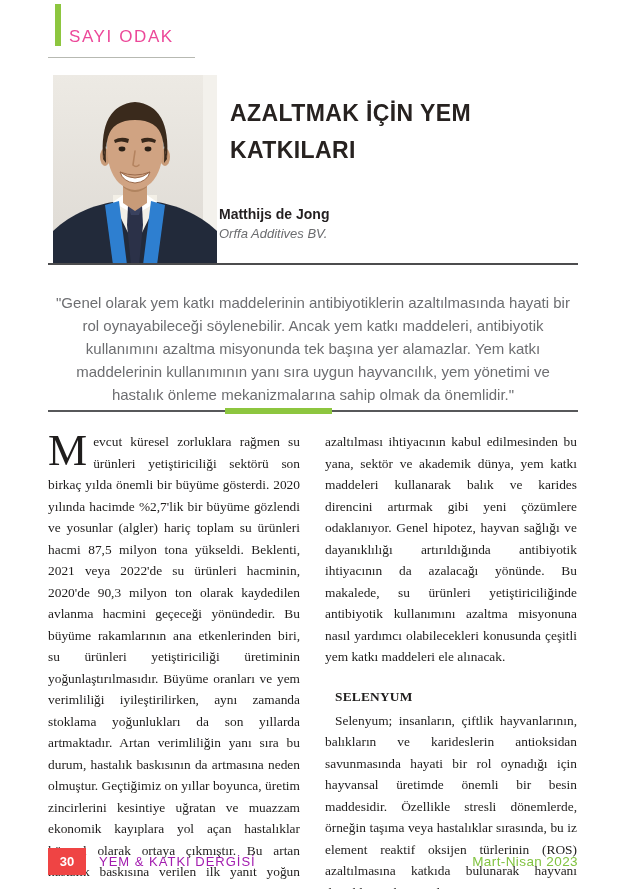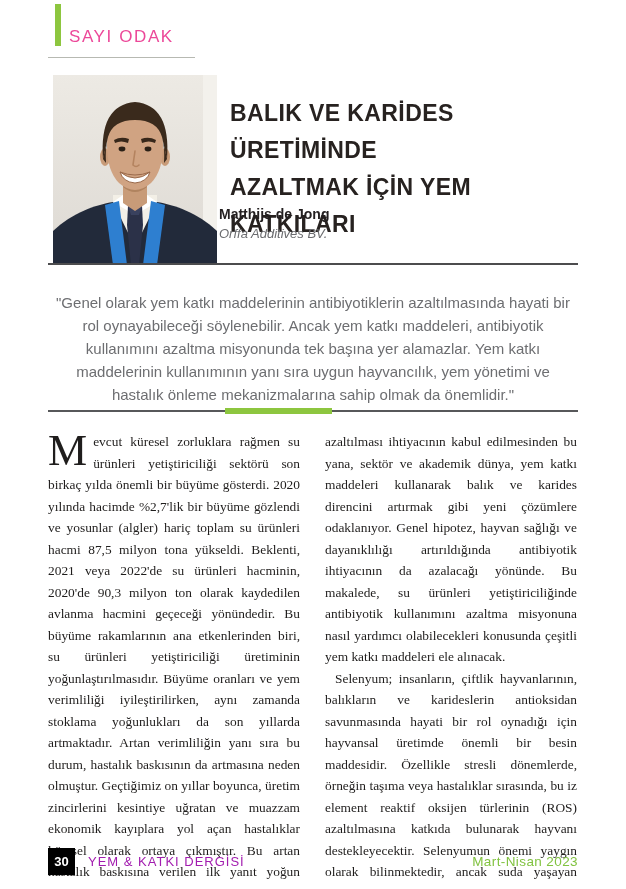--- a/index.html
+++ b/index.html
@@ -89,21 +89,21 @@
     padding-left:10px;
     font-size:13.4px;font-weight:bold;letter-spacing:0.2px;
   }
   .indent{text-indent:10px;}
   
   .footer{
     position:absolute;left:48px;top:847px;width:530px;height:28px;
     display:flex;align-items:center;
   }
   .page-number-box{
-    width:27px;height:27px;background:#000000;
+    width:38px;height:27px;background:#ef4444;
     color:#ffffff;font-weight:bold;font-size:13px;
     display:flex;align-items:center;justify-content:center;
   }
   .magazine-name{
     margin-left:13px;color:#a21caf;font-size:13px;letter-spacing:1px;
   }
   .issue-date{
     margin-left:auto;color:#82c341;font-size:13.5px;letter-spacing:0.4px;
   }
 </style>
@@ -159,21 +159,20 @@
       <ellipse cx="95" cy="74" rx="3.4" ry="2.4" fill="#2b2016"></ellipse>
 
       <path d="M82,76 L80,90 Q83,93 86,90" fill="none" stroke="#b4835f" stroke-width="1.6" stroke-linecap="round"></path>
 
       <path d="M67,97 Q82,109 97,97 Q94,107 82,108 Q70,107 67,97 Z" fill="#ffffff" stroke="#9a6a4b" stroke-width="1"></path>
       <path d="M67,97 Q82,103 97,97" fill="none" stroke="#9a6a4b" stroke-width="1"></path>
     </svg>
   </div>
 
   <div class="title-block">
-    <span class="title-line">BALIK VE KARİDES ÜRETİMİNDE</span>
     <span class="title-line">AZALTMAK İÇİN YEM KATKILARI</span>
   </div>
 
   <div class="author-block">
     <div class="author-name">Matthijs de Jong</div>
     <div class="author-company">Orffa Additives BV.</div>
   </div>
 
   <div class="header-rule"></div>
 
@@ -183,20 +182,21 @@
     <div class="thin"></div>
     <div class="green-seg"></div>
   </div>
 
   <div class="body-columns">
     <div class="col">
       <p class="body-p"><span class="dropcap">M</span><span>evcut küresel zorluklara rağmen su ürünleri yetiştiriciliği sektörü son birkaç yılda önemli bir büyüme gösterdi. 2020 yılında hacimde %2,7'lik bir büyüme gözlendi ve yosunlar (algler) hariç toplam su ürünleri hacmi 87,5 milyon tona yükseldi. Beklenti, 2021 veya 2022'de su ürünleri hacminin, 2020'de 90,3 milyon ton olarak kaydedilen avlanma hacmini geçeceği yönündedir. Bu büyüme rakamlarının ana etkenlerinden biri, su ürünleri yetiştiriciliği üretiminin yoğunlaştırılmasıdır. Büyüme oranları ve yem verimliliği iyileştirilirken, aynı zamanda stoklama yoğunlukları da son yıllarda artmaktadır. Artan verimliliğin yanı sıra bu durum, hastalık baskısının da artmasına neden olmuştur. Geçtiğimiz on yıllar boyunca, üretim zincirlerini kesintiye uğratan ve muazzam ekonomik kayıplara yol açan hastalıklar küresel olarak ortaya çıkmıştır. Bu artan hastalık baskısına verilen ilk yanıt yoğun antibiyotik kullanımı olmuştur. Ancak antibiyotik kullanımının hayvanlar ve çevre için zararlı olduğu kanıtlanmıştır. Bunun yanı sıra antibiyotiklerin hayvanlarda birikmesi sağlık sorunlarına ve/veya bakteriyel dirence yol açabileceğinden insanlar için de sağlıksız olduğu gösterilmiştir. Antibiyotiklerin</span></p>
     </div>
     <div class="col">
       <p class="body-p">azaltılması ihtiyacının kabul edilmesinden bu yana, sektör ve akademik dünya, yem katkı maddeleri kullanarak balık ve karides direncini artırmak gibi yeni çözümlere odaklanıyor. Genel hipotez, hayvan sağlığı ve dayanıklılığı artırıldığında antibiyotik ihtiyacının da azalacağı yönünde. Bu makalede, su ürünleri yetiştiriciliğinde antibiyotik kullanımını azaltma misyonuna nasıl yardımcı olabilecekleri konusunda çeşitli yem katkı maddeleri ele alınacak.</p>
+      <h3 class="sub-heading">SELENYUM</h3>
       <p class="body-p indent">Selenyum; insanların, çiftlik hayvanlarının, balıkların ve karideslerin antioksidan savunmasında hayati bir rol oynadığı için hayvansal üretimde önemli bir besin maddesidir. Özellikle stresli dönemlerde, örneğin taşıma veya hastalıklar sırasında, bu iz element reaktif oksijen türlerinin (ROS) azaltılmasına katkıda bulunarak hayvanı destekleyecektir. Selenyumun önemi yaygın olarak bilinmektedir, ancak suda yaşayan hayvanların selenyum tüketimi baskı altındadır. Genellikle selenyum deniz ürünleri bazlı içeriklerde yüksek konsantrasyonlarda bulunur ancak su ürünleri yemlerinde bitki bazlı içeriklerin kullanımının artmasıyla birlikte balık ve karides rasyonlarındaki</p>
     </div>
   </div>
 
   <div class="footer">
     <div class="page-number-box">30</div>
     <div class="magazine-name">YEM &amp; KATKI DERGİSİ</div>
     <div class="issue-date">Mart-Nisan 2023</div>
   </div>
 

